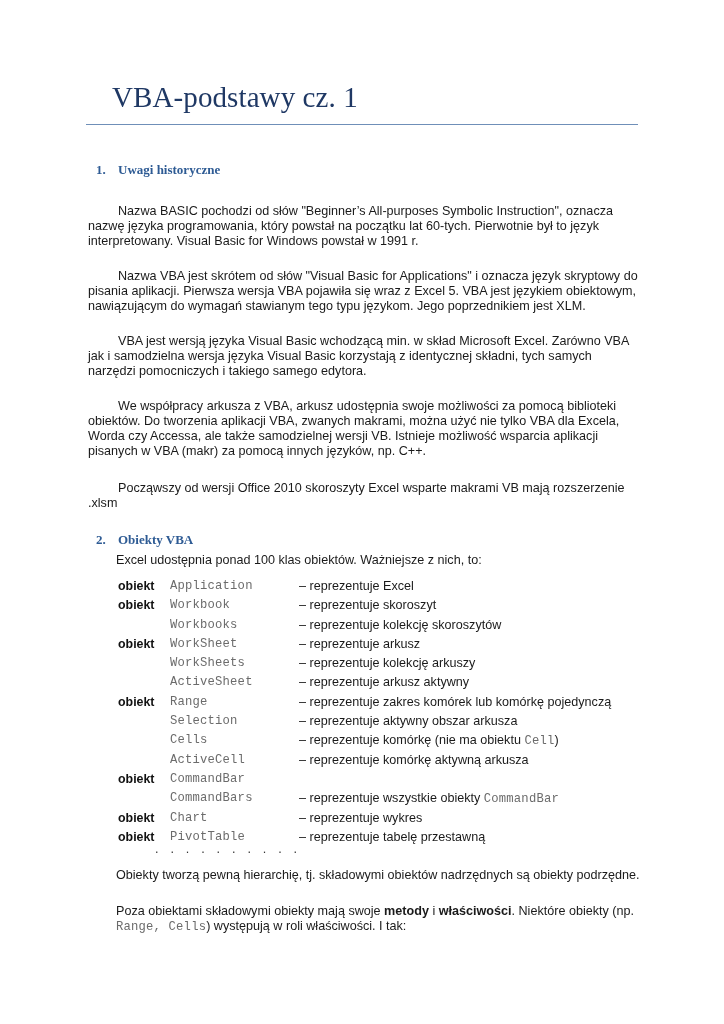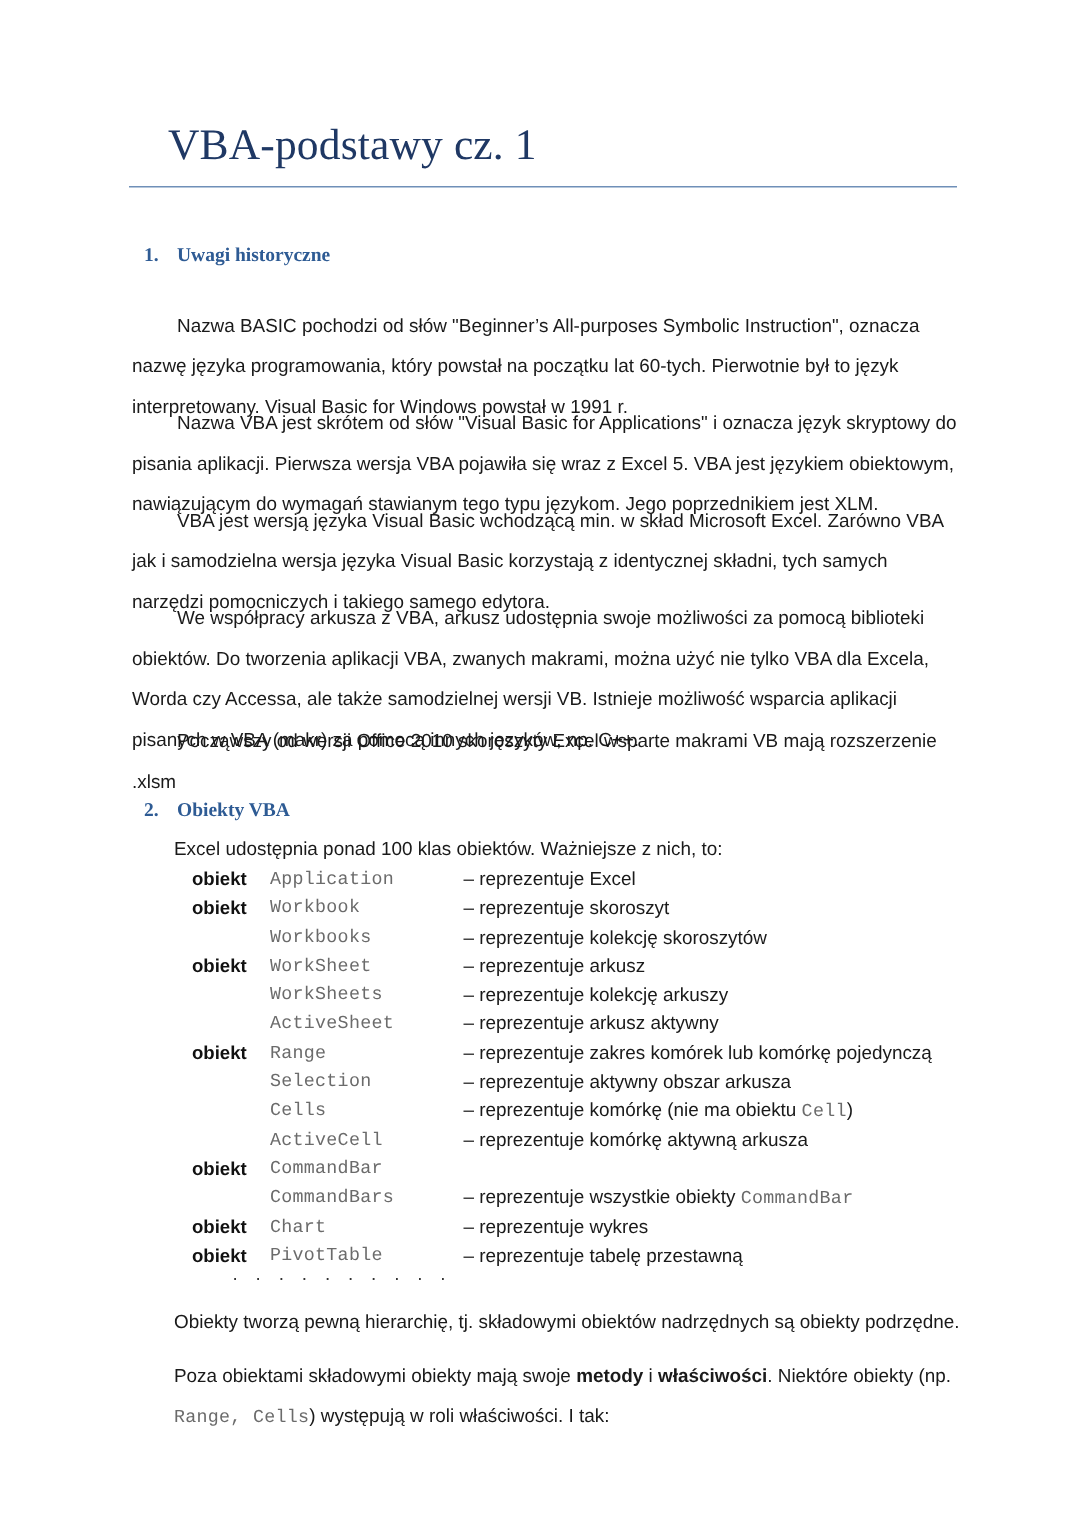--- a/index.html
+++ b/index.html
@@ -63,40 +63,40 @@
     width: 22px;
   }
 
   
   .para {
     position: absolute;
     left: 88px;
     width: 552px;
     font-family: "Liberation Sans", sans-serif;
     font-size: 12.6px;
-    line-height: 27px;
+    line-height: 15px;
     color: #1a1a1a;
     text-align: left;
     text-indent: 30px;
   }
   .para.noindent { text-indent: 0; }
 
   .para b { font-weight: bold; }
 
   code, .mono {
     font-family: "Liberation Mono", "DejaVu Sans Mono", monospace;
     font-size: 12.2px;
     color: #6b6b6b;
     letter-spacing: 0.2px;
   }
 
   
   .obj-list {
     position: absolute;
-    left: 128px;
+    left: 118px;
     top: 577px;
     width: 530px;
   }
   .obj-row {
     position: relative;
     height: 19.3px;
     line-height: 19.3px;
     white-space: nowrap;
     font-size: 12.6px;
   }

